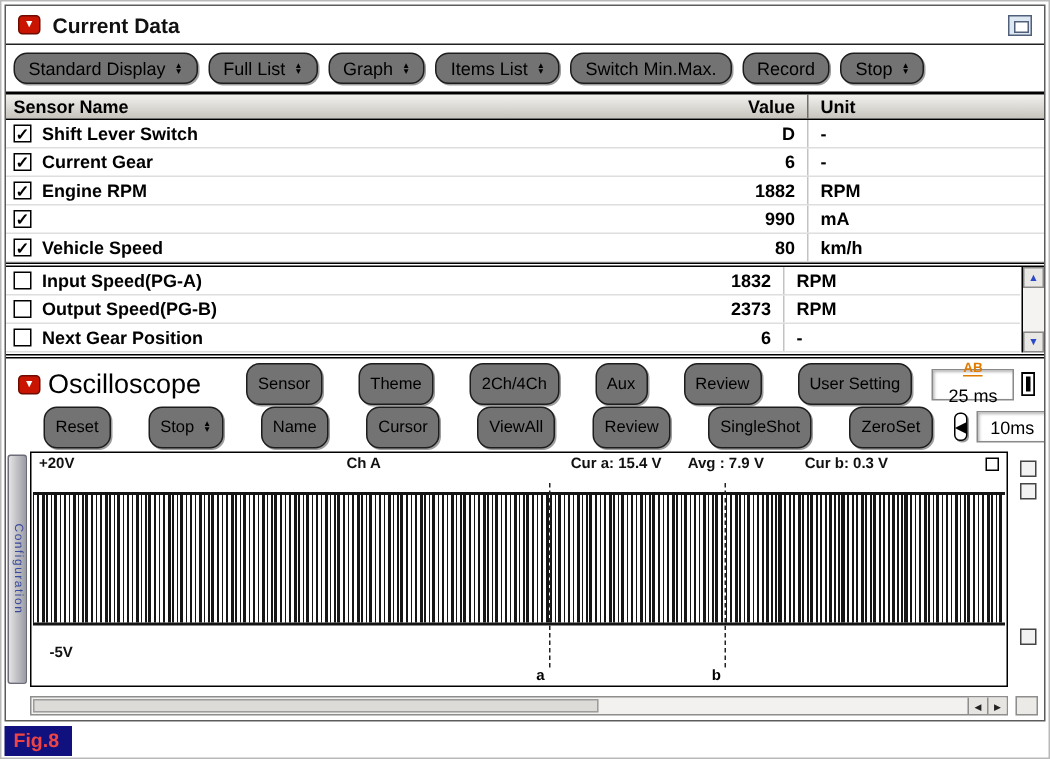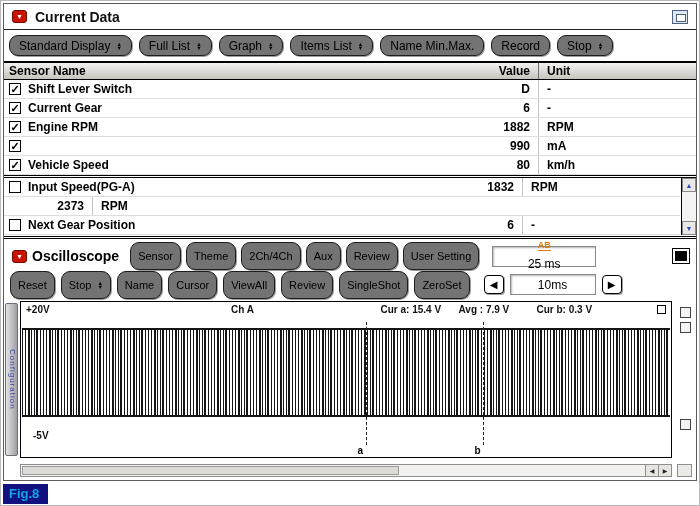--- a/index.html
+++ b/index.html
@@ -5,21 +5,21 @@
   * { box-sizing: border-box; margin: 0; padding: 0; }
   body { width: 700px; height: 506px; background: #fff; font-family: "Liberation Sans", sans-serif; position: relative; }
   #root { position: absolute; inset: 0; border: 1px solid #b9b9b9; background: #fff; }
 
   .app { position: absolute; left: 2px; top: 2px; width: 694px; height: 478px; border: 1px solid #5c5c5c; background: #fff; overflow: hidden; }
 
   
   .btn { display: inline-flex; align-items: center; justify-content: center; gap: 4px; background: #737373;
          border: 1px solid #1d1d1d; border-radius: 9px; font: 12px "Liberation Sans", sans-serif;
          padding: 2px 9px; height: 21px; box-shadow: 1px 1px 0 #9d9d9d; cursor: pointer; white-space: nowrap; }
-  .btn.sm { font-size: 11px; height: 28px; padding: 1px 7px; }
+  .btn.sm { font-size: 11px; height: 28px; padding: 1px 7px; margin-left: 19px; }
   .arrows { display: inline-flex; flex-direction: column; align-items: center; line-height: 4px; font-size: 5.5px; color: #000; margin-left: 2px; }
   .arrows::before { content: "▲"; }
   .arrows::after  { content: "▼"; }
 
   .panel-icon { width: 15px; height: 13px; background: #c81400; border: 1px solid #6e0b00; border-radius: 3px;
                 display: inline-flex; align-items: center; justify-content: center; color: #fff; font-size: 7px; flex: 0 0 auto; }
   .panel-icon::after { content: "▼"; }
 
   
   .cd { height: 235px; border-bottom: 3px double #000; }
@@ -45,21 +45,21 @@
   .group2 { border-top: 3px double #000; position: relative; padding-right: 16px; }
   .vscroll { position: absolute; right: 0; top: 0; bottom: 0; width: 15px; border-left: 1px solid #000; background: #f4f3f1; }
   .vs-btn { position: absolute; left: 0; width: 14px; height: 14px; border: 1px solid #8a8a8a; background: #e9e8e5;
             display: flex; align-items: center; justify-content: center; font-size: 7px; color: #2b49c8; cursor: pointer; }
   .vs-up { top: 0; } .vs-up::after { content: "▲"; }
   .vs-down { bottom: 0; } .vs-down::after { content: "▼"; }
 
   
   .osc { position: relative; height: 240px; }
   .osc-titlebar { height: 31px; display: flex; align-items: center; gap: 5px; padding: 3px 6px 0 8px; }
-  .osc-titlebar .title { font-size: 14px; font-weight: bold; margin-right: 6px; }
+  .osc-titlebar .title { font-size: 18px; font-weight: normal; margin-right: 6px; }
   .display { display: inline-flex; align-items: center; gap: 6px; justify-content: center; height: 21px; background: #fff;
              border: 1px solid #8a8a8a; box-shadow: inset 1px 1px 2px #b5b5b5; font-size: 12px; padding: 0 8px; flex-direction: column; }
   .display.rate { width: 104px; margin-left: 8px; }
   .ab { color: #e07b00; font-weight: bold; font-size: 9px; border-bottom: 1px solid #e07b00; line-height: 9px; }
   .black-btn { margin-left: auto; width: 18px; height: 16px; border: 1px solid #000; background: #000;
                box-shadow: inset 0 0 0 2px #fff; cursor: pointer; }
 
   .osc-toolbar { height: 29px; display: flex; align-items: center; gap: 6px; padding: 0 6px; }
   .nav-btn { width: 20px; height: 19px; border: 1px solid #000; border-radius: 4px; background: #fff;
              display: inline-flex; align-items: center; justify-content: center; font-size: 10px; cursor: pointer; box-shadow: 1px 1px 0 #9d9d9d; }
@@ -95,21 +95,21 @@
 
   .hscroll { position: absolute; left: 16px; right: 24px; bottom: 2px; height: 13px; border: 1px solid #8e8e8e; background: #f2f1ef; }
   .hthumb { position: absolute; left: 1px; top: 1px; bottom: 1px; width: 58%; background: #dcdbd8; border: 1px solid #9c9c9c; cursor: grab; }
   .hs-btn { position: absolute; top: 0; width: 13px; height: 11px; border-left: 1px solid #8e8e8e; background: #e6e5e2;
             display: flex; align-items: center; justify-content: center; font-size: 6px; color: #222; cursor: pointer; }
   .hs-l { right: 13px; } .hs-l::after { content: "◀"; }
   .hs-r { right: 0; } .hs-r::after { content: "▶"; }
   .grip { position: absolute; right: 4px; bottom: 2px; width: 15px; height: 13px; border: 1px solid #8e8e8e; background: #eceae7; }
 
   
-  .fig { position: absolute; left: 2px; top: 483px; background: #10107e; color: #0ea5e9; font-size: 13px; font-weight: bold;
+  .fig { position: absolute; left: 2px; top: 483px; background: #10107e; color: #ef4444; font-size: 13px; font-weight: bold;
          padding: 2px 9px 3px 6px; }
 </style>
 </head>
 <body>
 
 <div id="root">
   <div class="app">
 
     <div class="cd">
       <div class="titlebar">
@@ -129,21 +129,21 @@
         </button>
         <button class="btn">
           <span>Graph</span>
           <span class="arrows"></span>
         </button>
         <button class="btn">
           <span>Items List</span>
           <span class="arrows"></span>
         </button>
         <button class="btn">
-          <span>Name Min.Max.</span>
+          <span>Switch Min.Max.</span>
         </button>
         <button class="btn">
           <span>Record</span>
         </button>
         <button class="btn">
           <span>Stop</span>
           <span class="arrows"></span>
         </button>
       </div>
 
@@ -198,20 +198,24 @@
       <div class="group2">
         <div class="row">
           <span class="cell-name">
               <span class="cb"></span>
               <span>Input Speed(PG-A)</span>
             </span>
           <span class="cell-value">1832</span>
           <span class="cell-unit">RPM</span>
         </div>
         <div class="row">
+          <span class="cell-name">
+              <span class="cb"></span>
+              <span>Output Speed(PG-B)</span>
+            </span>
           <span class="cell-value">2373</span>
           <span class="cell-unit">RPM</span>
         </div>
         <div class="row">
           <span class="cell-name">
               <span class="cb"></span>
               <span>Next Gear Position</span>
             </span>
           <span class="cell-value">6</span>
           <span class="cell-unit">-</span>

